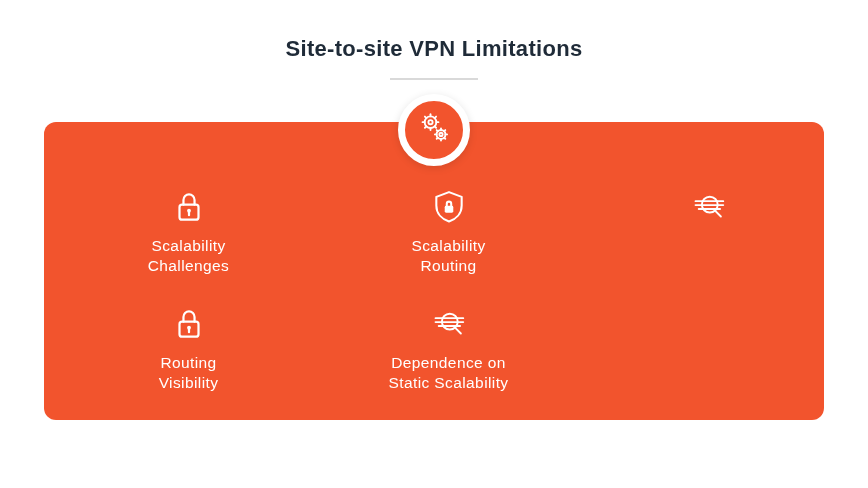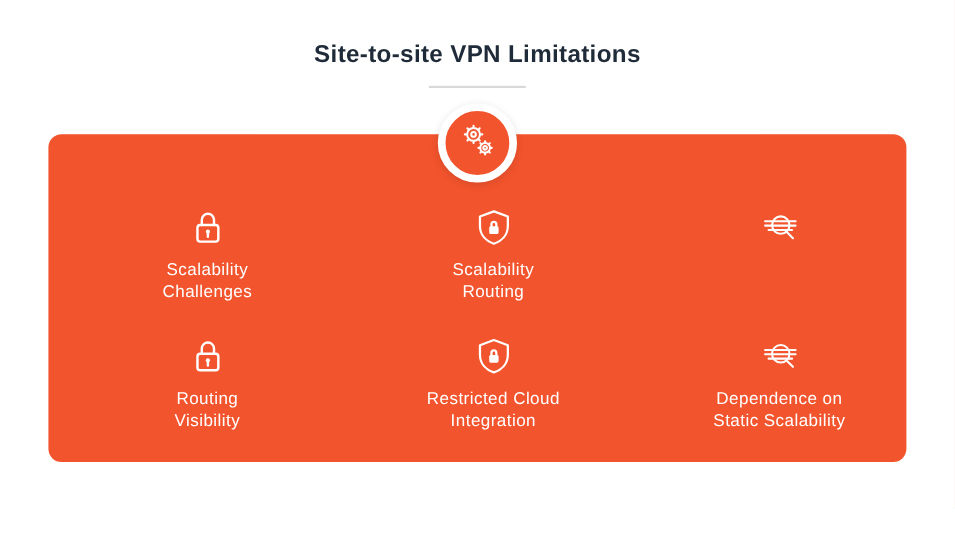--- a/index.html
+++ b/index.html
@@ -164,31 +164,20 @@
             <rect x="6" y="10.5" width="12" height="9.5" rx="1.6"></rect>
             <path d="M8.5 10.5 V7.5 a3.5 3.5 0 0 1 7 0 V10.5"></path>
             <circle cx="12" cy="14.3" r="1.2" fill="#ffffff" stroke="none"></circle>
             <line x1="12" y1="15.5" x2="12" y2="17.2"></line>
           </svg>
         </span>
         <span class="label">Routing
 Visibility</span>
       </div>
 
-      <div class="cell">
-        <span class="icon">
-          <svg viewBox="0 0 24 24" fill="none" stroke="#ffffff" stroke-width="1.3" stroke-linecap="round" stroke-linejoin="round">
-            <path d="M12 2.6 L20 5.6 V11 c0 5.2-3.6 8.7-8 10.2 C7.6 19.7 4 16.2 4 11 V5.6 Z"></path>
-            <path d="M10.6 11.2 V10 a1.4 1.4 0 0 1 2.8 0 V11.2"></path>
-            <rect x="9.3" y="11.2" width="5.4" height="4.4" rx="0.9" fill="#ffffff" stroke="none"></rect>
-          </svg>
-        </span>
-        <span class="label">Restricted Cloud
-Integration</span>
-      </div>
 
       <div class="cell">
         <span class="icon">
           <svg viewBox="0 0 24 24" fill="none" stroke="#ffffff" stroke-width="1.2" stroke-linecap="round">
             <circle cx="12.5" cy="10.5" r="5"></circle>
             <line x1="15.8" y1="14.3" x2="19.5" y2="18"></line>
             <line x1="3.5" y1="8.3" x2="21" y2="8.3"></line>
             <line x1="3.5" y1="10.8" x2="21" y2="10.8"></line>
             <line x1="5.5" y1="13.3" x2="19" y2="13.3"></line>
           </svg>

